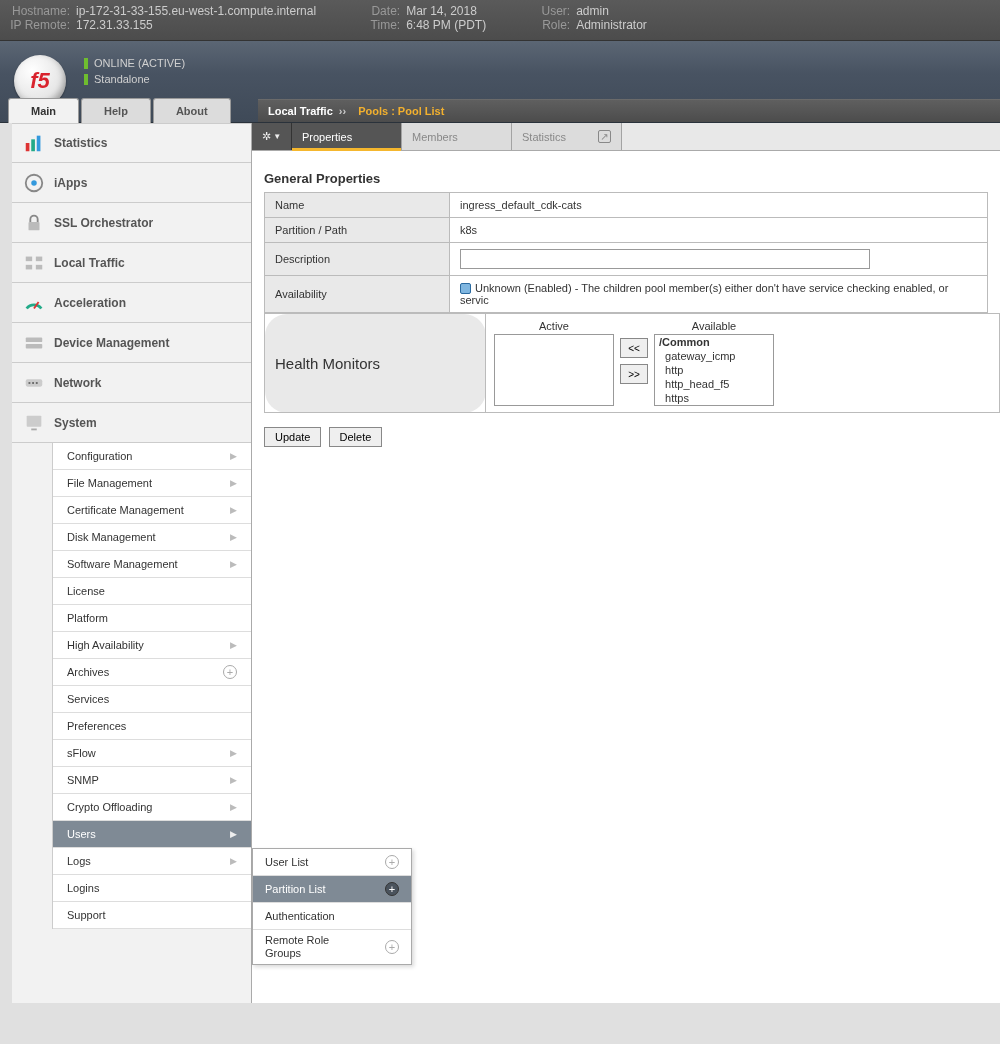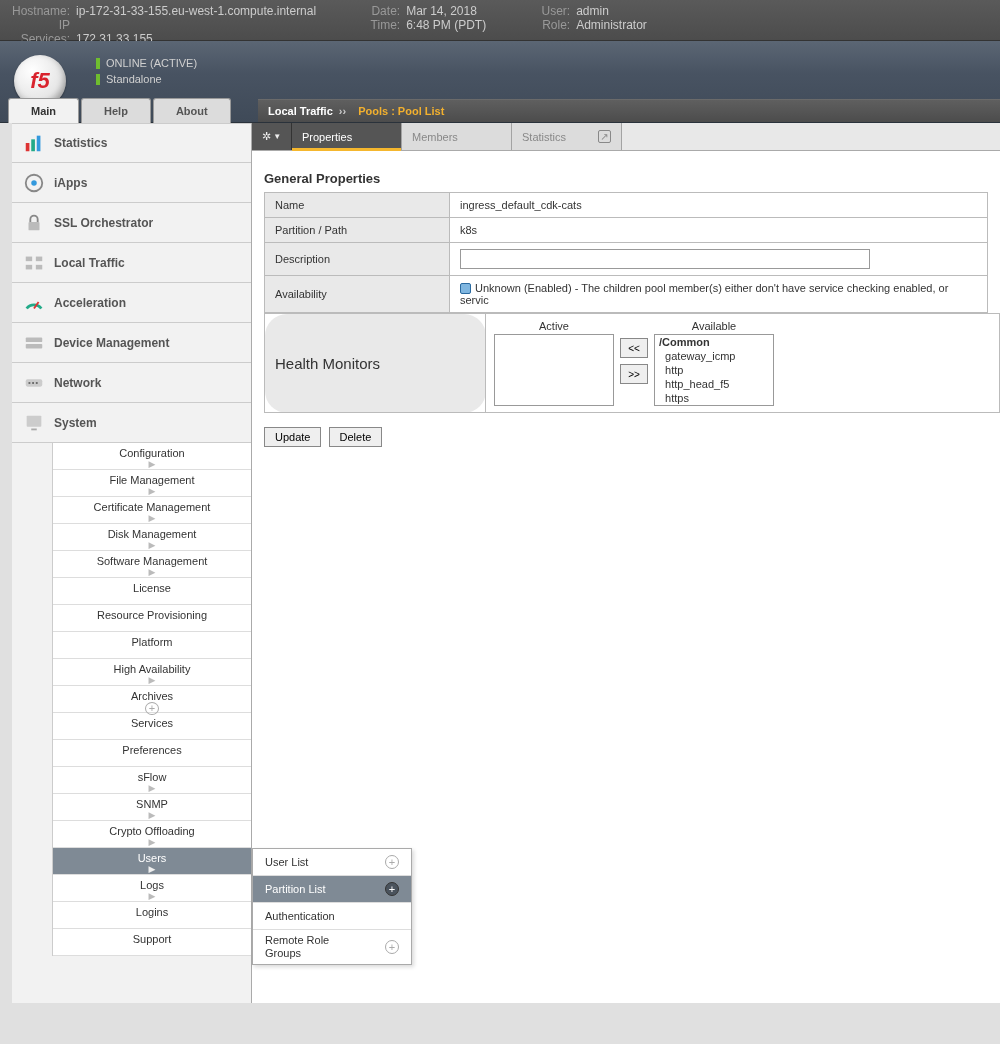--- a/index.html
+++ b/index.html
@@ -8,21 +8,21 @@
 
 .statusbar { background: linear-gradient(to bottom, #5a5a5a, #4c4c4c); height: 41px; color: #aaa; font-size: 12px; display: flex; align-items: flex-start; padding: 4px 10px; border-bottom: 1px solid #333; }
 .statusbar .col { margin-right: 50px; }
 .statusbar .row { line-height: 14px; }
 .statusbar .label { color: #999; display: inline-block; width: 60px; text-align: right; margin-right: 6px; }
 .statusbar .val { color: #ccc; }
 
 
 .headerband { background: linear-gradient(to bottom, #5b6674, #485362 40%, #3f4a58); height: 82px; position: relative; border-bottom: 1px solid #2a323b; }
 .logo { position: absolute; left: 14px; top: 14px; width: 52px; height: 52px; background: radial-gradient(circle at 35% 30%, #fff, #e6e6e6 60%, #bbb); border-radius: 50%; display:flex; align-items:center; justify-content:center; color:#d9232d; font-weight:bold; font-size:22px; font-style: italic; box-shadow: inset -2px -3px 6px rgba(0,0,0,.25), 0 1px 2px rgba(0,0,0,.4); }
-.statusblock { position: absolute; left: 96px; top: 14px; color: #d0d0d0; font-size: 11px; }
+.statusblock { position: absolute; left: 84px; top: 14px; color: #d0d0d0; font-size: 11px; }
 .statusblock .line { display:flex; align-items:center; line-height:16px; }
 .statusblock .bar { width: 4px; height: 11px; background: #6fbd2f; display:inline-block; margin-right:6px; }
 
 
 .tabrow { position: absolute; left: 8px; bottom: -1px; display:flex; }
 .tab { background: #dcdcdc; border: 1px solid #999; padding: 6px 22px; font-size: 11px; font-weight: bold; color: #555; cursor: pointer; margin-right: 2px; border-bottom: none; border-radius: 3px 3px 0 0; }
 .tab.active { background: #f2f2f2; color: #333; }
 
 
 .breadcrumb { position: absolute; left: 258px; right: 0; top: 0; bottom: 0; }
@@ -32,21 +32,21 @@
 
 
 .main { display:flex;margin-left:12px; }
 .sidebar { width: 240px; background:#f2f2f2; border-right:1px solid #aaa; min-height: 880px; position: relative; }
 .navitem { display:flex; align-items:center; height:40px; padding:0 10px; font-weight:bold; color:#555; font-size:12px; border-bottom:1px solid #ccc; cursor:pointer; position:relative; }
 .navitem:first-child { border-top:1px solid #ccc; }
 .navicon { width:24px; height:24px; margin-right:8px; display:flex; align-items:center; justify-content:center; }
 .navicon svg { width:22px; height:22px; }
 
 .subnav { background:#fff; }
-.subitem { display:flex; align-items:center; justify-content:space-between; height:27px; padding:4px 14px; font-size:11px; color:#333; border-bottom:1px solid #ddd; cursor:pointer;flex-direction:column; }
+.subitem { display:flex; align-items:center; justify-content:space-between; height:27px; padding:4px 14px; font-size:11px; color:#333; border-bottom:1px solid #ddd; cursor:pointer; }
 .subitem.selected { background:#7f8a95; color:#fff; }
 .subnav-wrap { margin-left:40px; border-left:1px solid #ccc; }
 .chev { color:#bbb; font-size:9px; }
 .addbtn { width:14px; height:14px; border:1px solid #aaa; border-radius:50%; color:#aaa; display:flex; align-items:center; justify-content:center; font-size:11px; line-height:1; }
 .subitem.selected .chev { color:#eee; }
 
 
 .flyout { position:absolute; left:240px; top:757px; width:160px; background:#fff; border:1px solid #aaa; box-shadow:2px 2px 4px rgba(0,0,0,.15); z-index:5; }
 .flyitem { display:flex; align-items:center; justify-content:space-between; height:27px; padding:4px 12px; font-size:11px; color:#333; border-bottom:1px solid #ddd; cursor:pointer; }
 .flyitem:last-child { border-bottom:none; }
@@ -90,21 +90,21 @@
 
 .availlbl { color:#333; }
 .sq { display:inline-block; width:11px; height:11px; border:1px solid #2a6aa0; background:#7fb6e0; margin-right:4px; vertical-align:-2px; border-radius:2px; }
 </style>
 </head>
 <body>
 
 <div class="statusbar">
   <div class="col">
     <div class="row"><span class="label">Hostname:</span><span class="val">ip-172-31-33-155.eu-west-1.compute.internal</span></div>
-    <div class="row"><span class="label">IP Services:</span><span class="val">172.31.33.155</span></div>
+    <div class="row"><span class="label">IP Remote:</span><span class="val">172.31.33.155</span></div>
   </div>
   <div class="col">
     <div class="row"><span class="label" style="width:34px">Date:</span><span class="val">Mar 14, 2018</span></div>
     <div class="row"><span class="label" style="width:34px">Time:</span><span class="val">6:48 PM (PDT)</span></div>
   </div>
   <div class="col">
     <div class="row"><span class="label" style="width:34px">User:</span><span class="val">admin</span></div>
     <div class="row"><span class="label" style="width:34px">Role:</span><span class="val">Administrator</span></div>
   </div>
 </div>
@@ -235,23 +235,20 @@
           <div class="subitem">
             <span>Disk Management</span>
             <span class="chev">▶</span>
           </div>
           <div class="subitem">
             <span>Software Management</span>
             <span class="chev">▶</span>
           </div>
           <div class="subitem">
             <span>License</span>
-          </div>
-          <div class="subitem">
-            <span>Resource Provisioning</span>
           </div>
           <div class="subitem">
             <span>Platform</span>
           </div>
           <div class="subitem">
             <span>High Availability</span>
             <span class="chev">▶</span>
           </div>
           <div class="subitem">
             <span>Archives</span>

